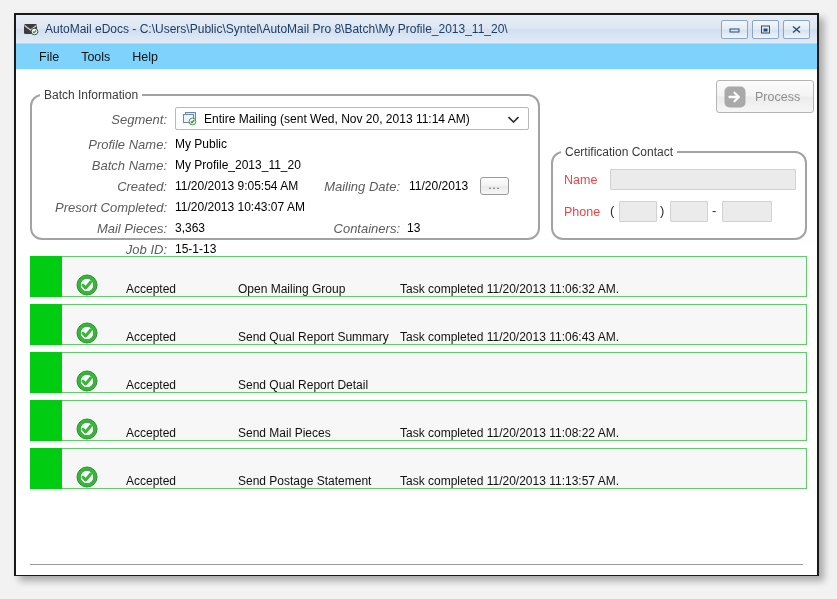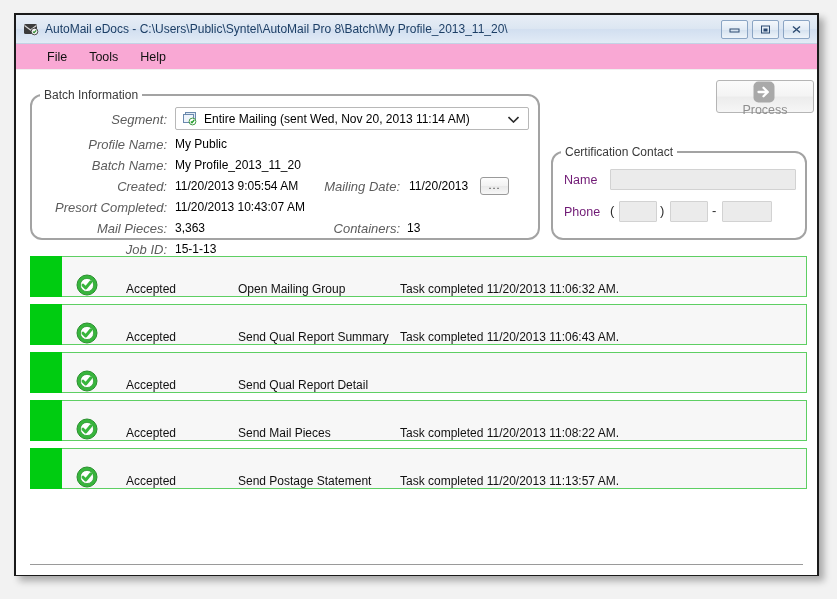--- a/index.html
+++ b/index.html
@@ -69,24 +69,24 @@
     display: flex;
     align-items: center;
     justify-content: center;
     box-sizing: border-box;
   }
   .win-btn svg { display: block; }
 
   
   #menubar {
     height: 25px;
-    background: #f9a8d4;
+    background: #7dd3fc;
     display: flex;
     align-items: center;
-    padding-left: 20px;
+    padding-left: 12px;
     border-bottom: 1px solid #f0f0f0;
   }
   .menu-item {
     font-size: 12.5px;
     color: #111;
     padding: 3px 11px;
     cursor: default;
   }
 
   
@@ -196,39 +196,38 @@
     left: 700px;
     top: 10px;
     width: 98px;
     height: 33px;
     border: 1px solid #b5b5b5;
     border-radius: 3px;
     background: linear-gradient(to bottom, #fbfbfb 0%, #f4f4f4 48%, #ececec 52%, #f6f6f6 100%);
     display: flex;
     align-items: center;
     box-sizing: border-box;
-    flex-direction: column;
   }
   #process-btn .proc-icon {
     width: 22px;
     height: 22px;
     margin-left: 7px;
     margin-right: 9px;
     flex: 0 0 auto;
   }
   #process-btn .proc-label {
     font-size: 12.5px;
     color: #8e8e8e;
   }
 
   
   .cc-label {
     position: absolute;
     font-size: 12.5px;
-    color: #701a75;
+    color: #ef4444;
   }
   .txtbox {
     position: absolute;
     background: #ebebeb;
     border: 1px solid #d2d2d2;
     border-radius: 1px;
     box-sizing: border-box;
   }
   .paren {
     position: absolute;

